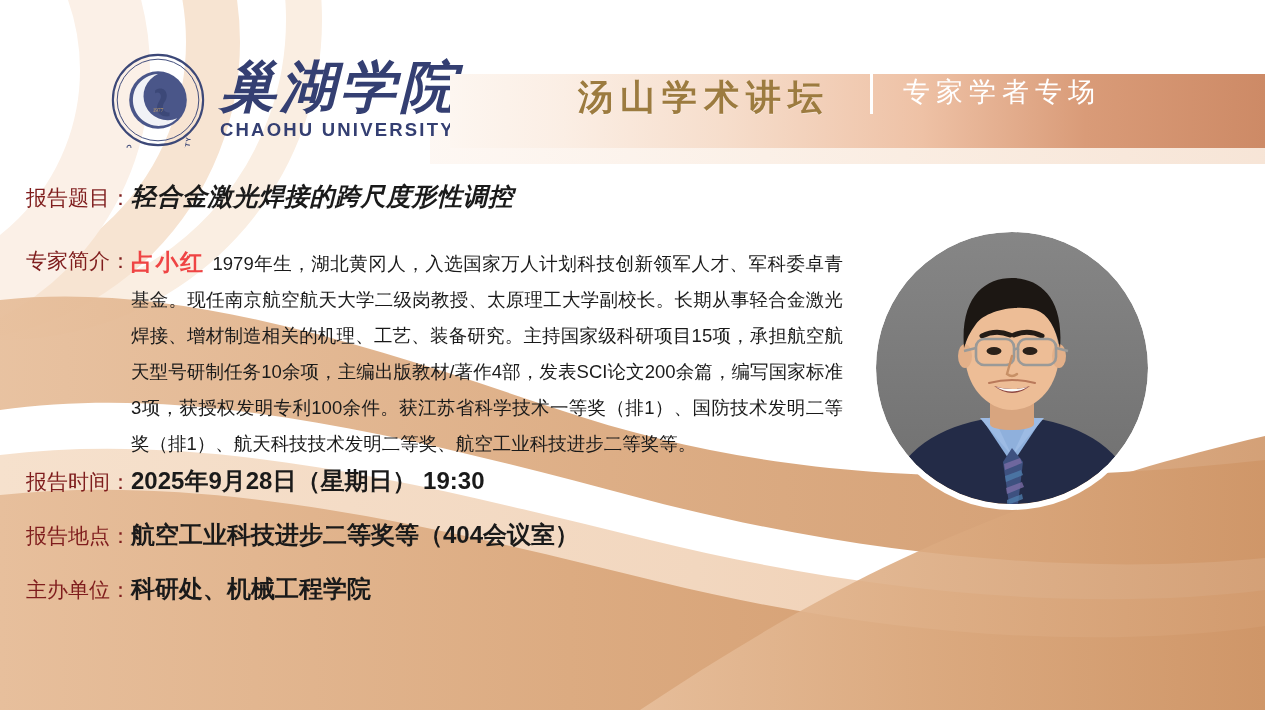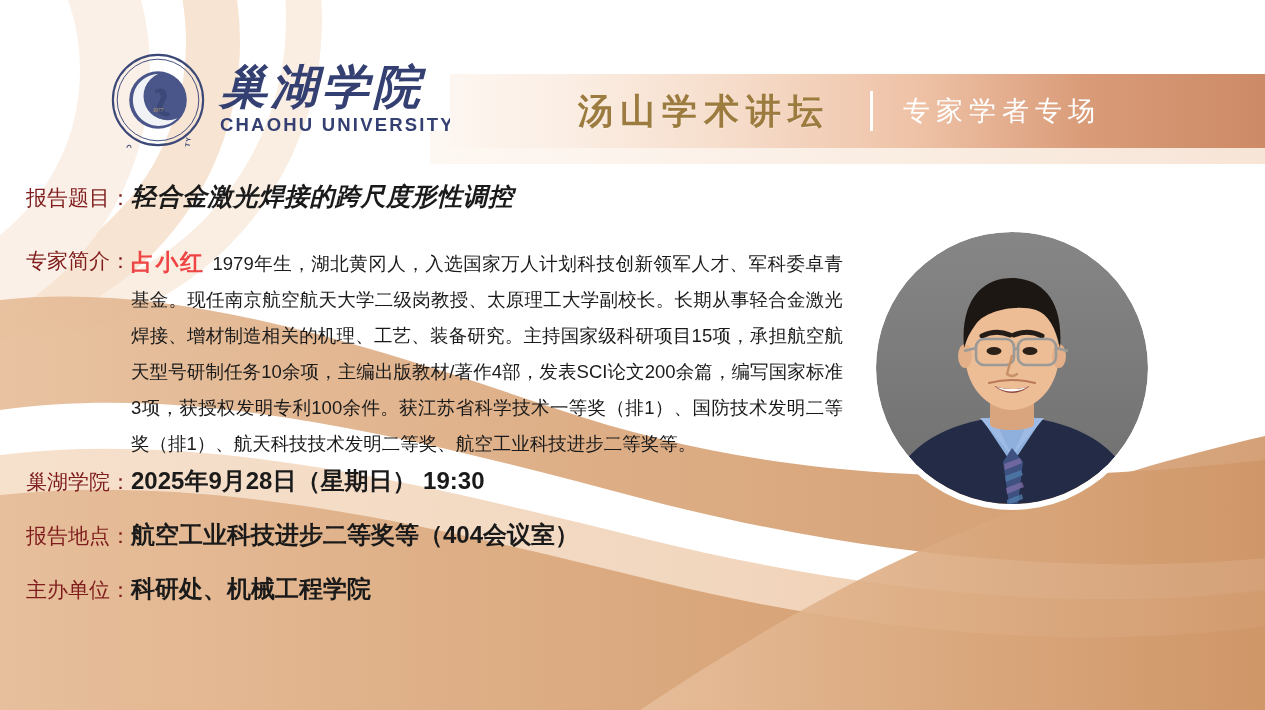--- a/index.html
+++ b/index.html
@@ -83,21 +83,21 @@
     position:absolute;
     left:450px; top:74px;
     width:815px; height:74px;
     background:linear-gradient(90deg,
       #fdf6f0 0%,
       #fbeee4 14%,
       #f6ddcb 34%,
       #eec1a5 58%,
       #d99b78 78%,
       #cd8a66 100%);
-    display:flex; align-items:center;
+    display:flex; 
   }
   .banner-main {
     margin-left:128px;
     font-size:35px;
     font-weight:bold;
     letter-spacing:7px;
     color:#9c7b3f;
     font-family:"Liberation Serif","DejaVu Serif",serif;
     text-shadow:0 1px 0 rgba(255,255,255,.35);
     white-space:nowrap;
@@ -118,21 +118,21 @@
 
   
   .logo-wrap {
     position:absolute;
     left:110px; top:52px;
     display:flex; align-items:center; gap:14px;
   }
   .seal { width:96px; height:96px; flex:0 0 auto; }
   .wordmark { display:flex; flex-direction:column; }
   .wordmark-cn {
-    font-size:47px; font-weight:bold;
+    font-size:56px; font-weight:bold;
     color:#343f72;
     letter-spacing:4px;
     line-height:1.02;
     font-family:"Liberation Serif","DejaVu Serif",serif;
     font-style:italic;
   }
   .wordmark-en {
     font-size:18.5px; font-weight:bold;
     color:#343f72;
     letter-spacing:2.2px;
@@ -272,21 +272,21 @@
   </div>
 
   <div class="row" id="row-bio">
     <span class="label">专家简介：</span>
     <div class="bio-body">
       <span class="bio-name">占小红</span><span>1979年生，湖北黄冈人，入选国家万人计划科技创新领军人才、军科委卓青基金。现任南京航空航天大学二级岗教授、太原理工大学副校长。长期从事轻合金激光焊接、增材制造相关的机理、工艺、装备研究。主持国家级科研项目15项，承担航空航天型号研制任务10余项，主编出版教材/著作4部，发表SCI论文200余篇，编写国家标准3项，获授权发明专利100余件。获江苏省科学技术一等奖（排1）、国防技术发明二等奖（排1）、航天科技技术发明二等奖、航空工业科技进步二等奖等。</span>
     </div>
   </div>
 
   <div class="row" id="row-time">
-    <span class="label">巢湖学院：</span>
+    <span class="label">报告时间：</span>
     <span class="value-bold">2025年9月28日（星期日） 19:30</span>
   </div>
 
   <div class="row" id="row-place">
     <span class="label">报告地点：</span>
     <span class="value-bold">航空工业科技进步二等奖等（404会议室）</span>
   </div>
 
   <div class="row" id="row-host">
     <span class="label">主办单位：</span>

